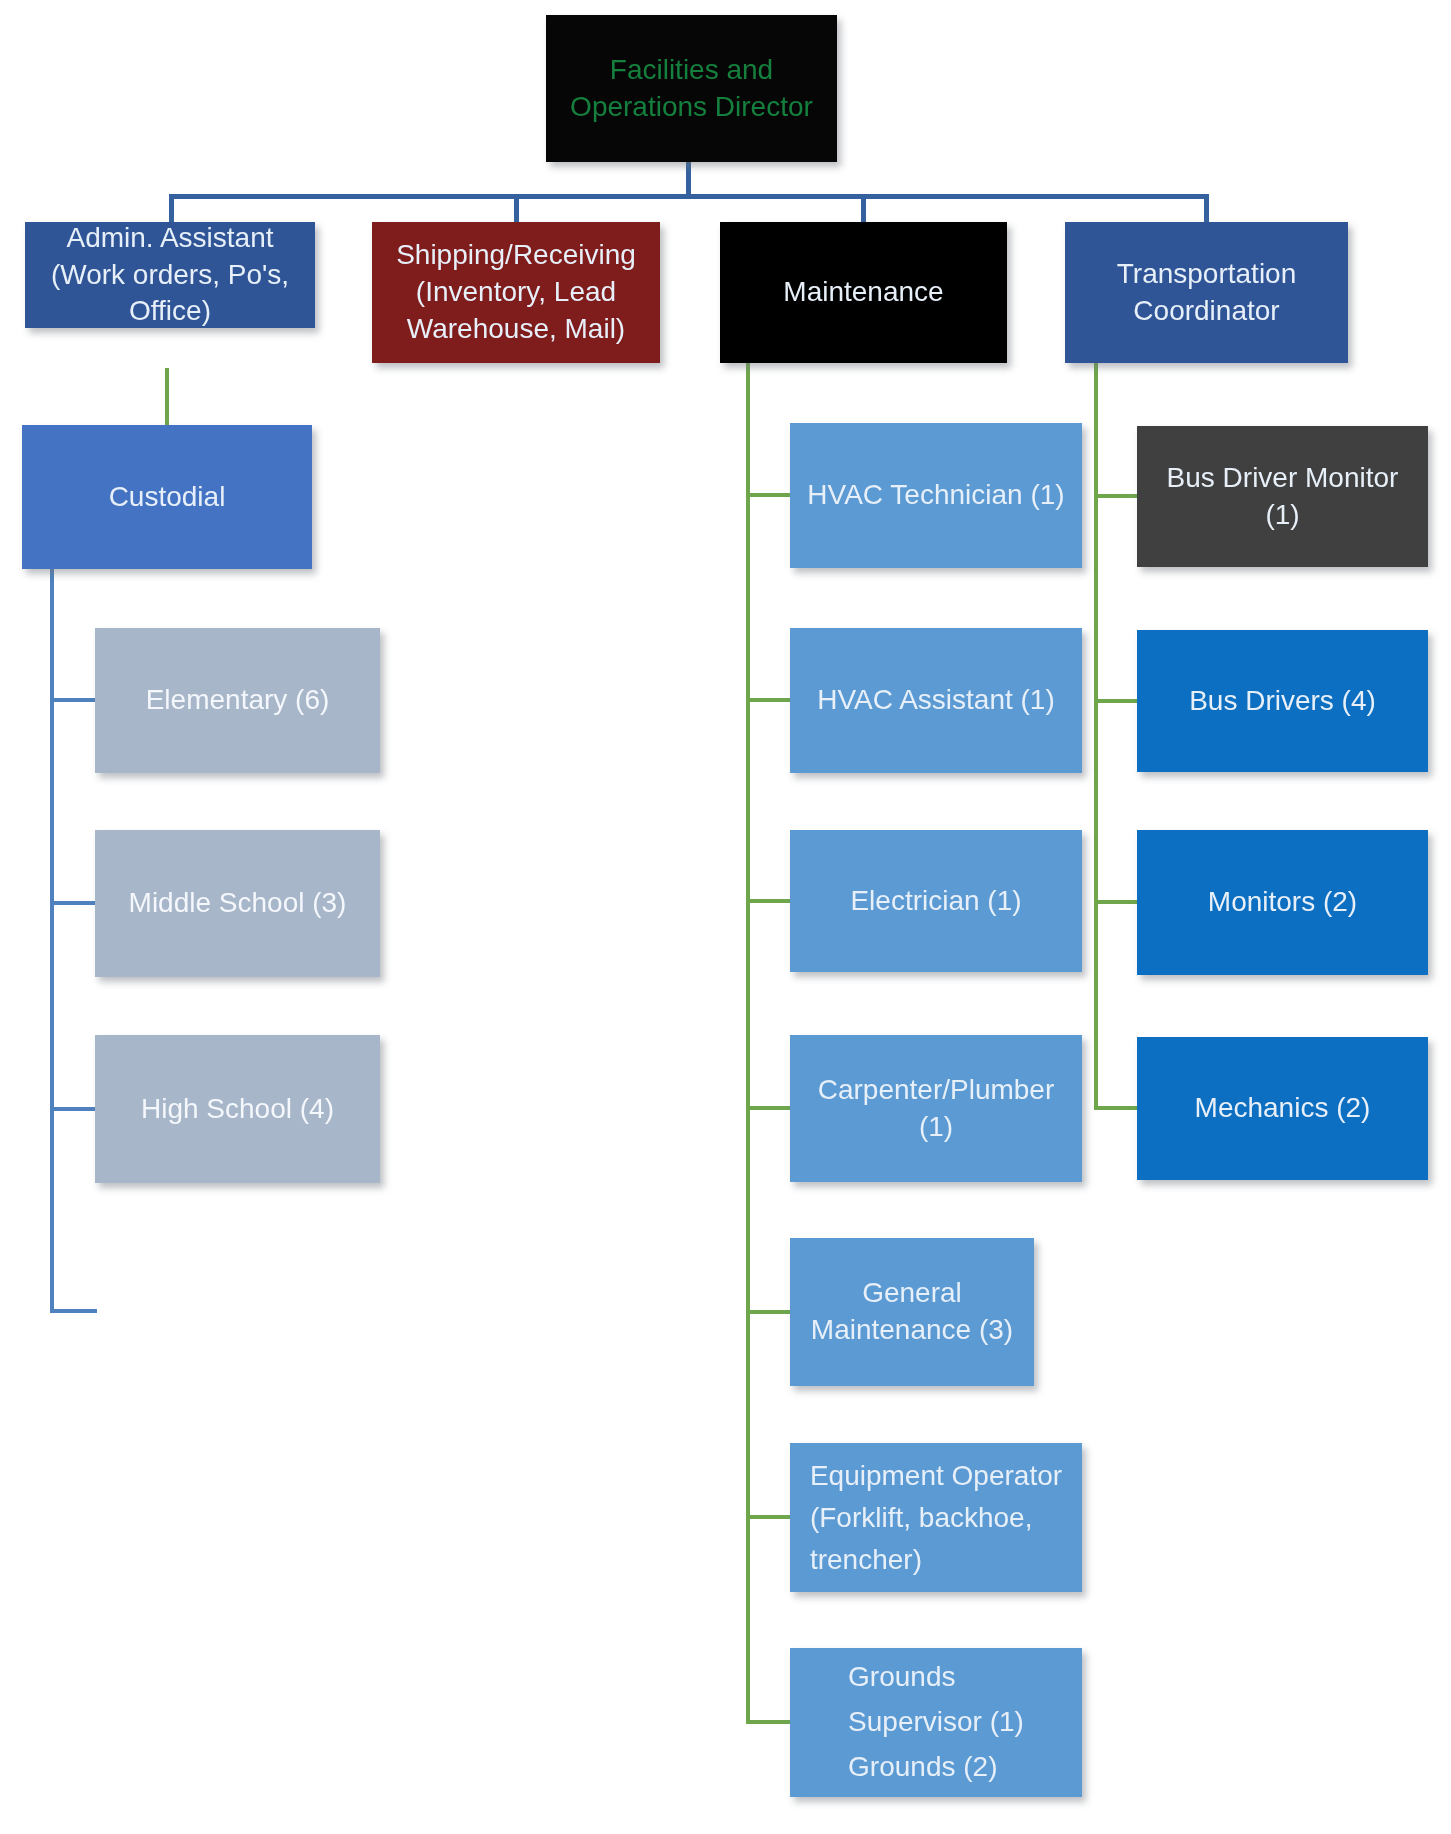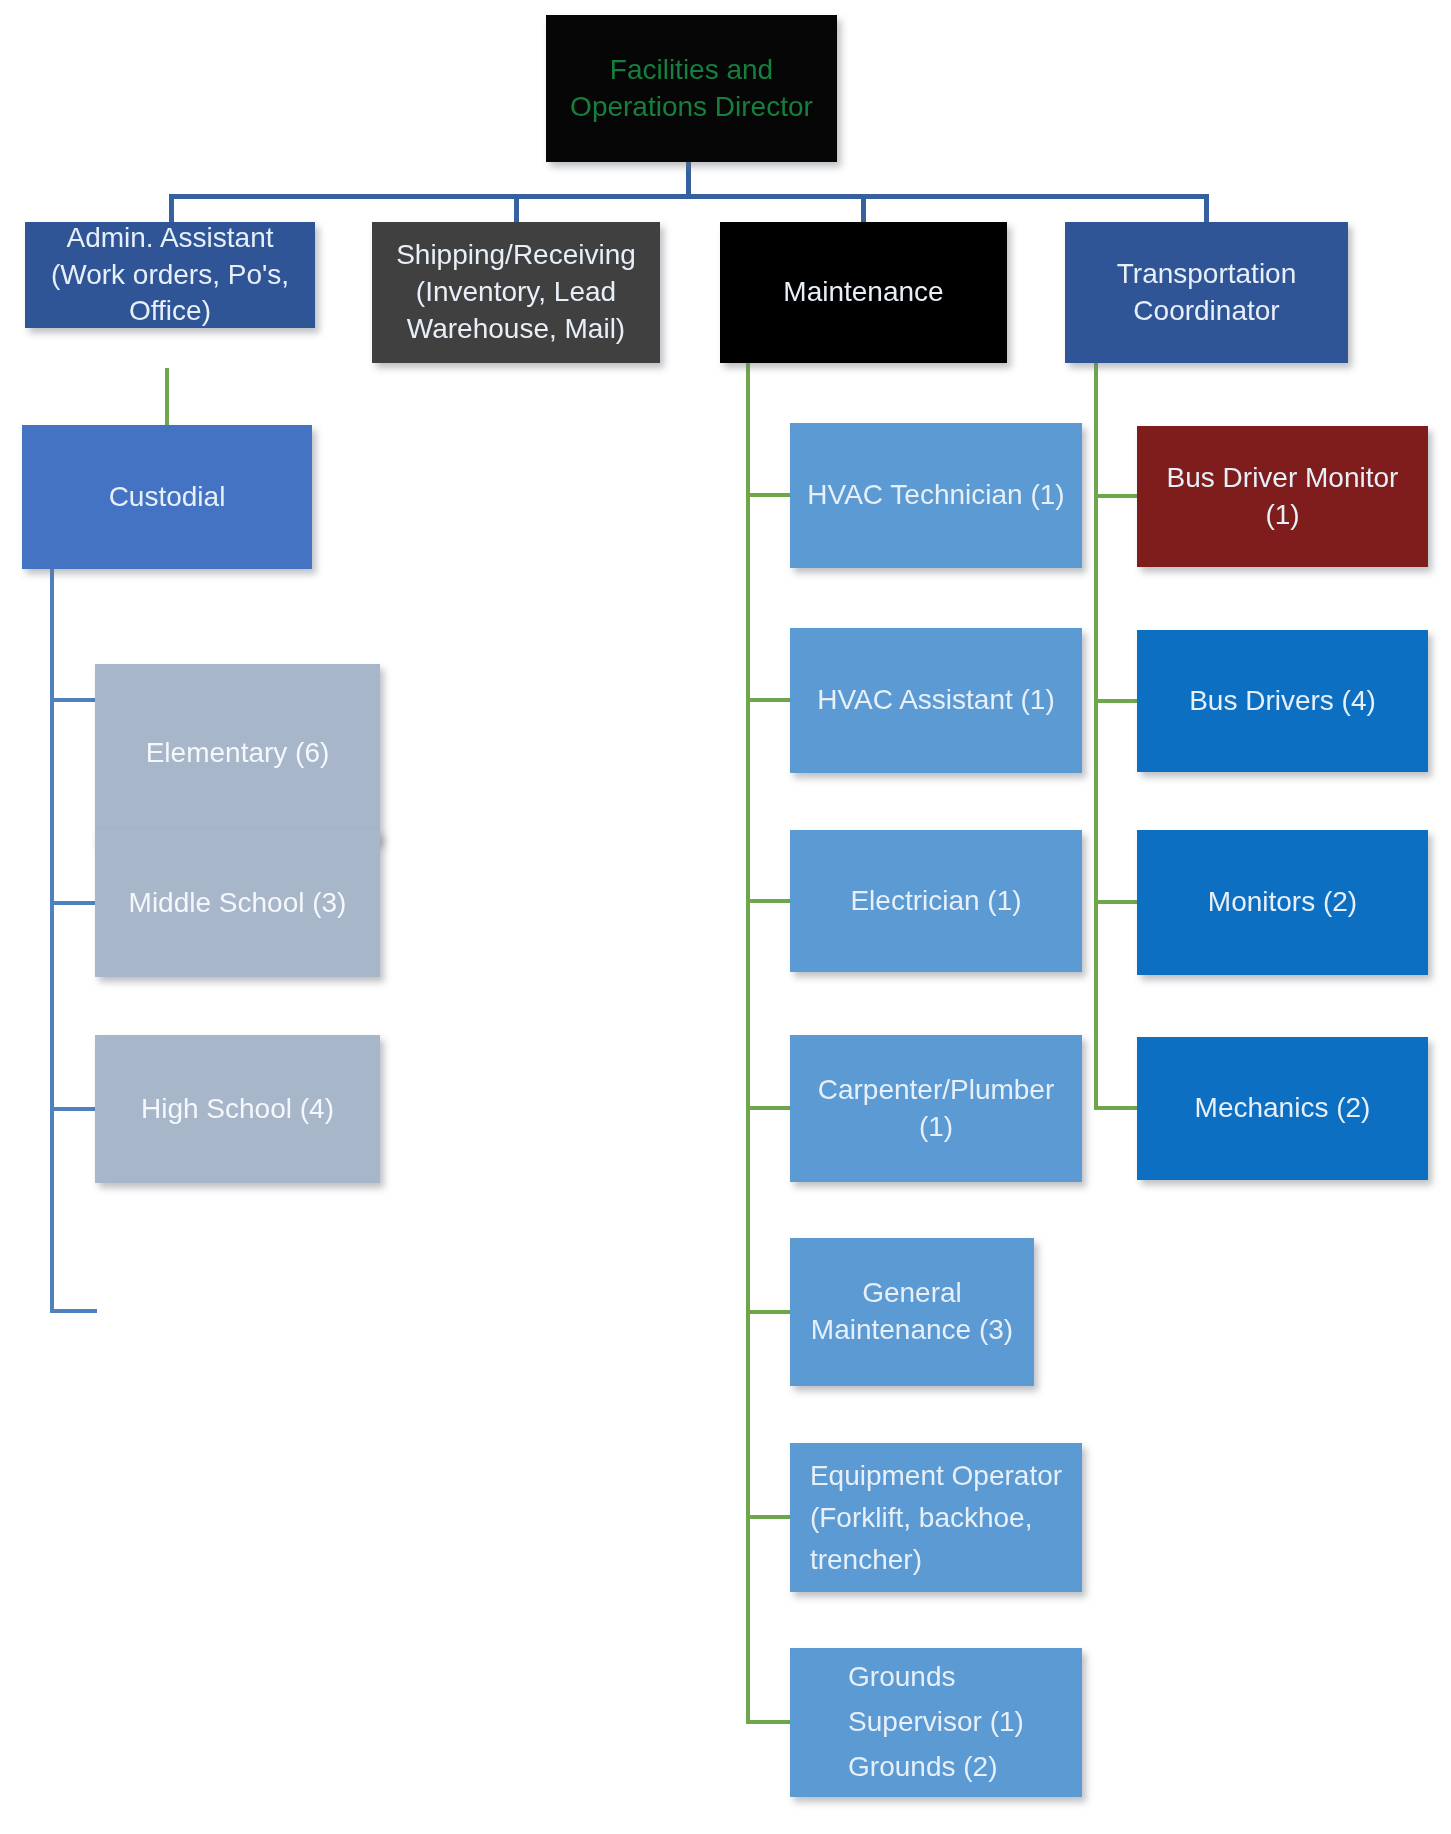--- a/index.html
+++ b/index.html
@@ -61,38 +61,38 @@
   <div class="node director" style="left: 546px; top: 15px; width: 291px; height: 147px; background: rgb(6, 6, 6);">
     <span>Facilities and
 Operations Director</span>
   </div>
 
   <div class="node lvl2" style="left: 25px; top: 222px; width: 290px; height: 106px; background: rgb(47, 85, 151);">
     <span>Admin. Assistant
 (Work orders, Po's,
 Office)</span>
   </div>
-  <div class="node lvl2" style="left: 372px; top: 222px; width: 288px; height: 141px; background: #404040;">
+  <div class="node lvl2" style="left: 372px; top: 222px; width: 288px; height: 141px; background: #7f1d1d;">
     <span>Shipping/Receiving
 (Inventory, Lead
 Warehouse, Mail)</span>
   </div>
   <div class="node lvl2" style="left: 720px; top: 222px; width: 287px; height: 141px; background: #000000;">
     <span>Maintenance</span>
   </div>
   <div class="node lvl2" style="left: 1065px; top: 222px; width: 283px; height: 141px; background: rgb(47, 85, 151);">
     <span>Transportation
 Coordinator</span>
   </div>
 
   <div class="node" style="left: 22px; top: 425px; width: 290px; height: 144px; background: rgb(69, 115, 196);">
     <span>Custodial</span>
   </div>
 
-  <div class="node gray" style="left: 95px; top: 664px; width: 285px; height: 179px; background: rgb(167, 182, 201);">
+  <div class="node gray" style="left: 95px; top: 628px; width: 285px; height: 145px; background: rgb(167, 182, 201);">
     <span>Elementary (6)</span>
   </div>
   <div class="node gray" style="left: 95px; top: 830px; width: 285px; height: 147px; background: rgb(167, 182, 201);">
     <span>Middle School (3)</span>
   </div>
   <div class="node gray" style="left: 95px; top: 1035px; width: 285px; height: 148px; background: rgb(167, 182, 201);">
     <span>High School (4)</span>
   </div>
 
   <div class="node" style="left: 790px; top: 423px; width: 292px; height: 145px; background: rgb(91, 154, 211);">
@@ -116,21 +116,21 @@
     <span>Equipment Operator
 (Forklift, backhoe,
 trencher)</span>
   </div>
   <div class="node left lh-wider" style="left: 790px; top: 1648px; width: 292px; height: 149px; background: rgb(91, 154, 211);">
     <span>Grounds
 Supervisor (1)
 Grounds (2)</span>
   </div>
 
-  <div class="node" style="left: 1137px; top: 426px; width: 291px; height: 141px; background: #7f1d1d;">
+  <div class="node" style="left: 1137px; top: 426px; width: 291px; height: 141px; background: #404040;">
     <span>Bus Driver Monitor
 (1)</span>
   </div>
   <div class="node" style="left: 1137px; top: 630px; width: 291px; height: 142px; background: rgb(13, 111, 193);">
     <span>Bus Drivers (4)</span>
   </div>
   <div class="node" style="left: 1137px; top: 830px; width: 291px; height: 145px; background: rgb(13, 111, 193);">
     <span>Monitors (2)</span>
   </div>
   <div class="node" style="left: 1137px; top: 1037px; width: 291px; height: 143px; background: rgb(13, 111, 193);">

